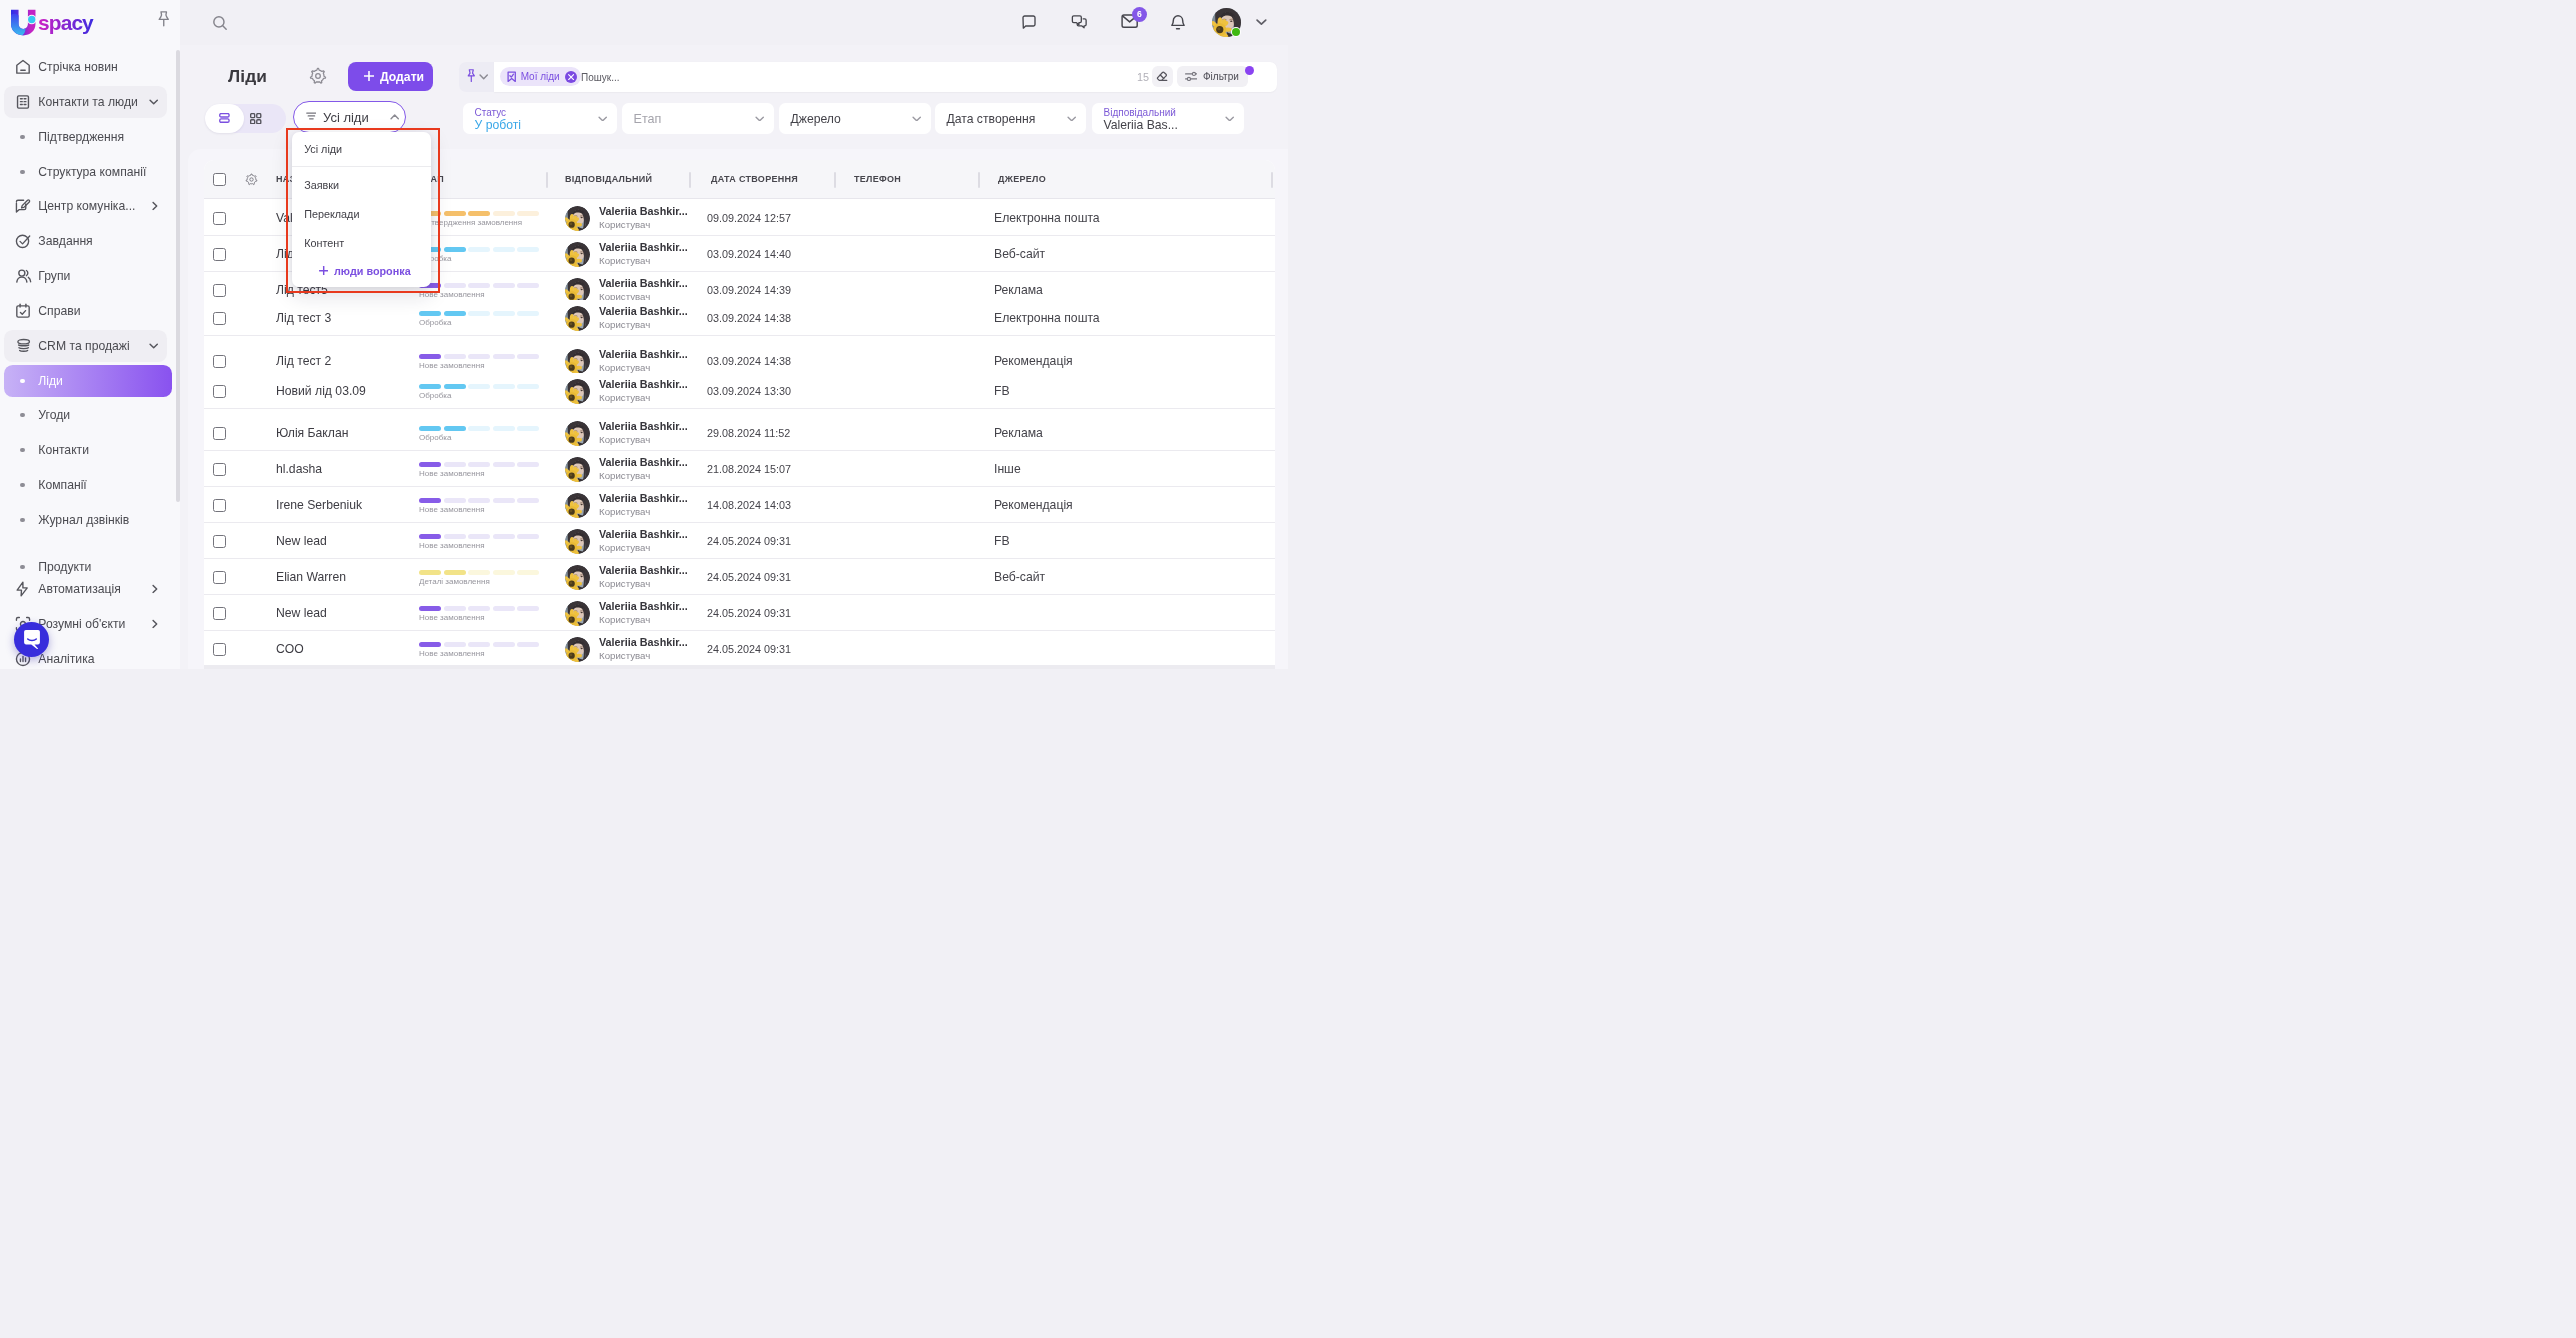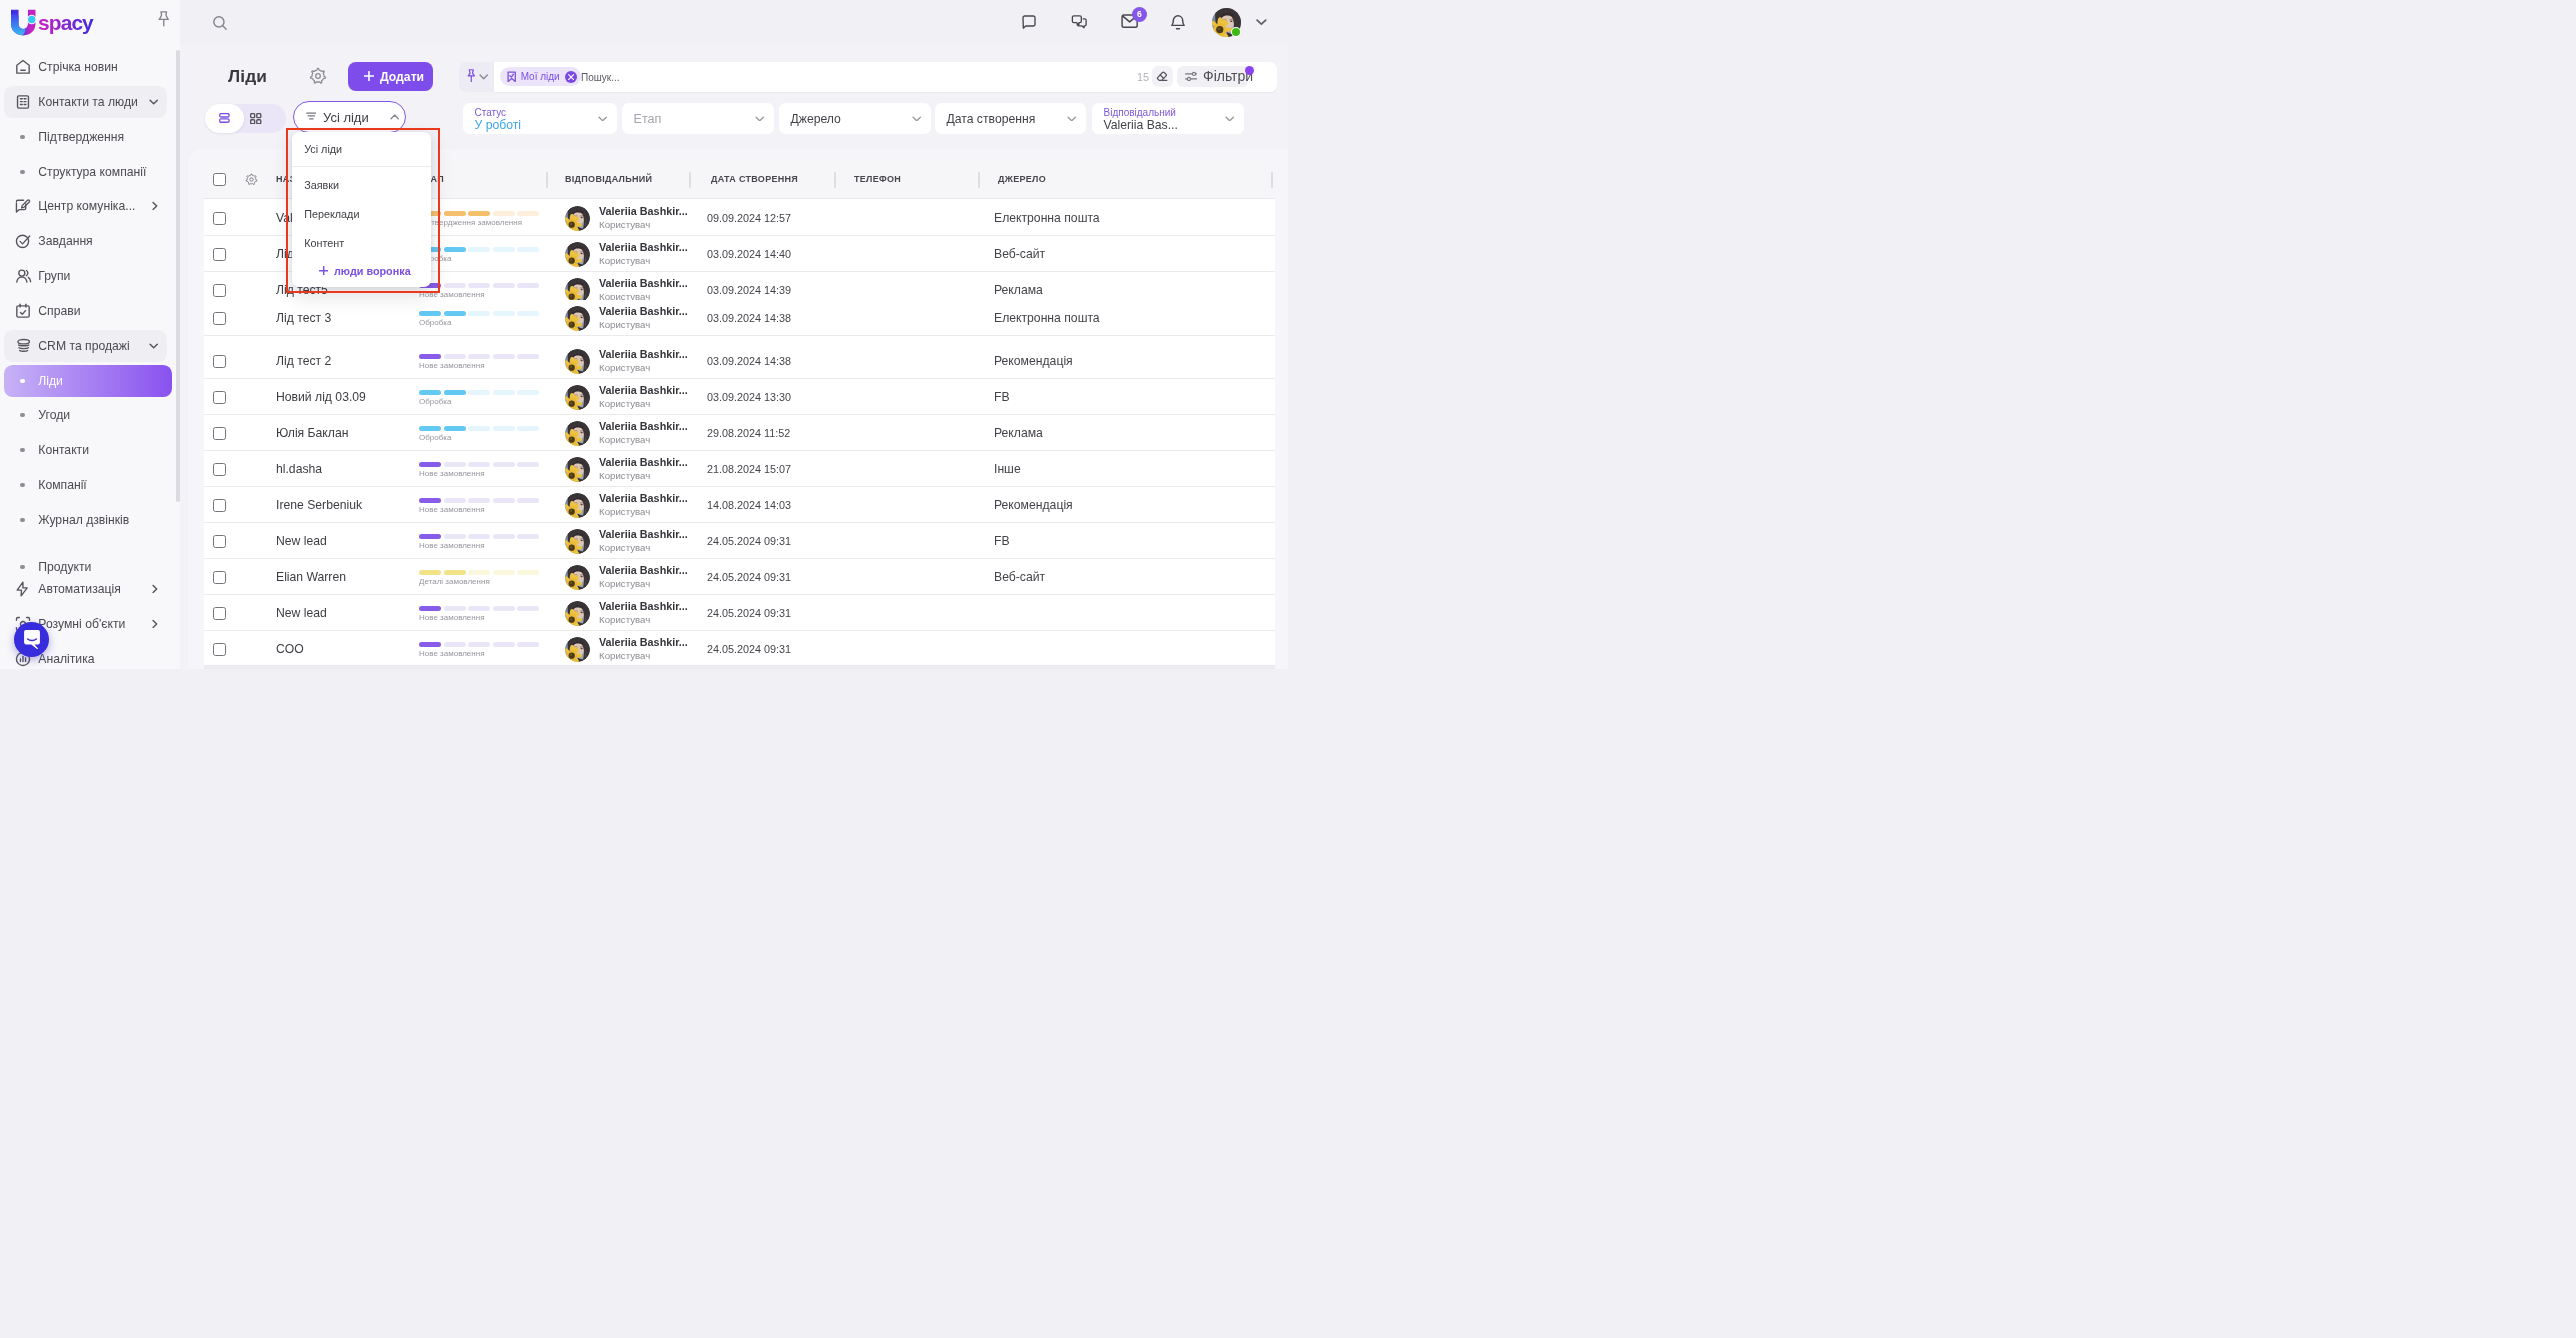--- a/index.html
+++ b/index.html
@@ -390,21 +390,21 @@
     </div>
     <div style="position:absolute;left:683px;top:3.6px;width:71px;height:21px;border-radius:5.8px;background:#f1f0f4">
       <svg style="position:absolute;left:8px;top:5px" width="12.2" height="10.8" viewBox="0 0 17 15" fill="none" stroke="#77767e" stroke-width="1.6" stroke-linecap="round">
         <line x1="0.8" y1="4" x2="10" y2="4"></line>
         <circle cx="12.5" cy="4" r="2.2"></circle>
         <line x1="15" y1="4" x2="16.4" y2="4"></line>
         <line x1="0.8" y1="11" x2="3" y2="11"></line>
         <circle cx="5.5" cy="11" r="2.2"></circle>
         <line x1="8" y1="11" x2="16.4" y2="11"></line>
       </svg>
-      <span style="position:absolute;left:26px;top:50%;transform:translateY(-50%);font-size:14px;color:#4e4d55">Фільтри</span>
+      <span style="position:absolute;left:26px;top:50%;transform:translateY(-50%);font-size:10px;color:#4e4d55">Фільтри</span>
     </div>
     <div style="position:absolute;left:751px;top:3.6px;width:9.4px;height:9.4px;border-radius:50%;background:#8a43f1"></div>
   </div>
 
   <div class="abs" id="toggle">
     <div class="half"></div>
     <svg style="position:absolute;left:14.4px;top:9.4px" width="10.8" height="10" viewBox="0 0 15 14" fill="none" stroke="#7b4fe0" stroke-width="1.9">
       <rect x="1" y="0.8" width="13" height="4.8" rx="1.8"></rect>
       <rect x="1" y="8.2" width="13" height="4.8" rx="1.8"></rect>
     </svg>
@@ -566,21 +566,21 @@
       </div>
 <div class="stlbl">Нове замовлення</div>
 <svg class="rav" width="25" height="25" viewBox="0 0 35 35">
         <use href="#av"></use>
       </svg>
 <div class="rname">Valeriia Bashkir...</div>
 <div class="rrole">Користувач</div>
 <div class="cell date">03.09.2024 14:38</div>
 <div class="cell src">Рекомендація</div>
 </div>
-<div class="row" style="top:219px">
+<div class="row" style="top:213px">
 <span class="cb" style="left:9.4px;top:12px"></span>
 <div class="cell name">Новий лід 03.09</div>
 <div class="bars">
         <i style="left:215px;background:#63c8f2"></i>
         <i style="left:240px;background:#63c8f2"></i>
         <i style="left:264px;background:#e5f5fd"></i>
         <i style="left:289px;background:#e5f5fd"></i>
         <i style="left:313px;background:#e5f5fd"></i>
       </div>
 <div class="stlbl">Обробка</div>

